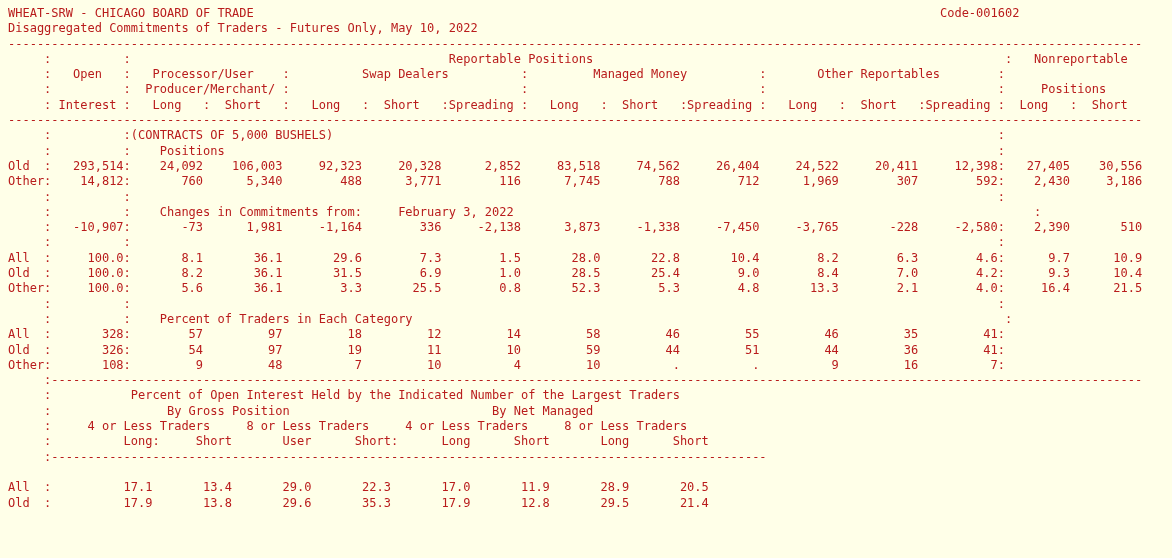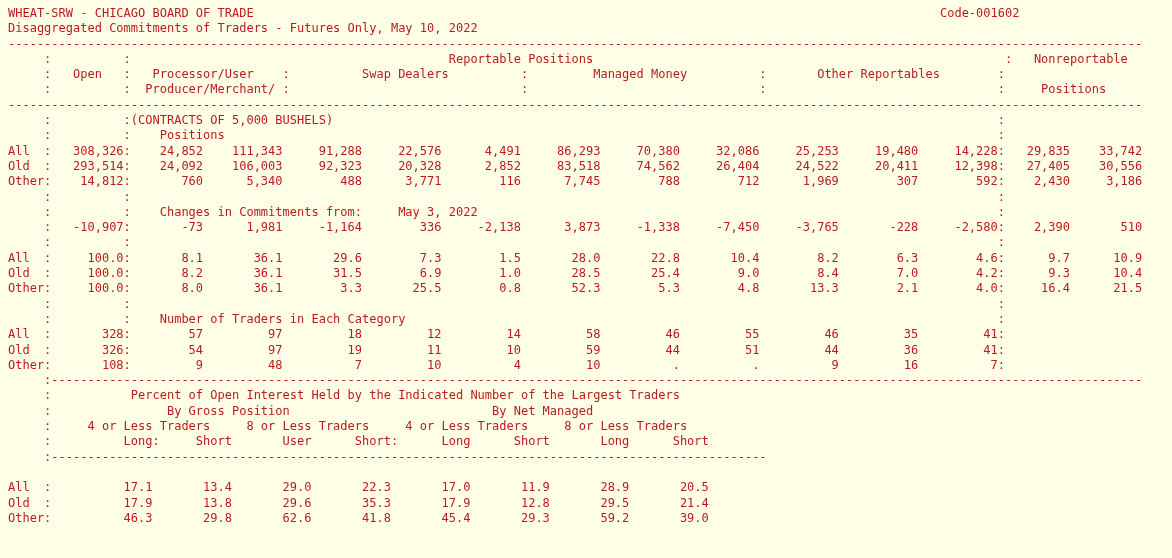--- a/index.html
+++ b/index.html
@@ -25,42 +25,41 @@
 <body>
 
 <div class="report">
   <div id="report-lines">
       <div class="ln">WHEAT-SRW - CHICAGO BOARD OF TRADE                                                                                               Code-001602</div>
       <div class="ln">Disaggregated Commitments of Traders - Futures Only, May 10, 2022</div>
       <div class="ln">-------------------------------------------------------------------------------------------------------------------------------------------------------------</div>
       <div class="ln">     :          :                                            Reportable Positions                                                         :   Nonreportable</div>
       <div class="ln">     :   Open   :   Processor/User    :          Swap Dealers          :         Managed Money          :       Other Reportables        :</div>
       <div class="ln">     :          :  Producer/Merchant/ :                                :                                :                                :     Positions</div>
+      <div class="ln">     : Interest :   Long   :  Short   :   Long   :  Short   :Spreading :   Long   :  Short   :Spreading :   Long   :  Short   :Spreading :  Long   :  Short  </div>
       <div class="ln">-------------------------------------------------------------------------------------------------------------------------------------------------------------</div>
       <div class="ln">     :          :(CONTRACTS OF 5,000 BUSHELS)                                                                                            :</div>
       <div class="ln">     :          :    Positions                                                                                                           :</div>
-      <div class="ln">All  :   308,326:    24,852    111,343     91,288     22,576      4,491     86,293     70,380     32,086     25,253     19,480     14,228:   29,835    33,742</div>
       <div class="ln">Old  :   293,514:    24,092    106,003     92,323     20,328      2,852     83,518     74,562     26,404     24,522     20,411     12,398:   27,405    30,556</div>
       <div class="ln">Other:    14,812:       760      5,340        488      3,771        116      7,745        788        712      1,969        307        592:    2,430     3,186</div>
       <div class="ln">     :          :                                                                                                                        :</div>
-      <div class="ln">     :          :    Changes in Commitments from:     May 3, 2022                                                                        :</div>
+      <div class="ln">     :          :    Changes in Commitments from:     February 3, 2022                                                                        :</div>
       <div class="ln">     :   -10,907:       -73      1,981     -1,164        336     -2,138      3,873     -1,338     -7,450     -3,765       -228     -2,580:    2,390       510</div>
       <div class="ln">     :          :                                                                                                                        :</div>
       <div class="ln">All  :     100.0:       8.1       36.1       29.6        7.3        1.5       28.0       22.8       10.4        8.2        6.3        4.6:      9.7      10.9</div>
       <div class="ln">Old  :     100.0:       8.2       36.1       31.5        6.9        1.0       28.5       25.4        9.0        8.4        7.0        4.2:      9.3      10.4</div>
-      <div class="ln">Other:     100.0:       8.0       36.1        3.3       25.5        0.8       52.3        5.3        4.8       13.3        2.1        4.0:     16.4      21.5</div>
+      <div class="ln">Other:     100.0:       5.6       36.1        3.3       25.5        0.8       52.3        5.3        4.8       13.3        2.1        4.0:     16.4      21.5</div>
       <div class="ln">     :          :                                                                                                                        :</div>
-      <div class="ln">     :          :    Number of Traders in Each Category                                                                                  :</div>
+      <div class="ln">     :          :    Percent of Traders in Each Category                                                                                  :</div>
       <div class="ln">All  :       328:        57         97         18         12         14         58         46         55         46         35         41:</div>
       <div class="ln">Old  :       326:        54         97         19         11         10         59         44         51         44         36         41:</div>
       <div class="ln">Other:       108:         9         48          7         10          4         10          .          .          9         16          7:</div>
       <div class="ln">     :-------------------------------------------------------------------------------------------------------------------------------------------------------</div>
       <div class="ln">     :           Percent of Open Interest Held by the Indicated Number of the Largest Traders</div>
       <div class="ln">     :                By Gross Position                            By Net Managed</div>
       <div class="ln">     :     4 or Less Traders     8 or Less Traders     4 or Less Traders     8 or Less Traders</div>
       <div class="ln">     :          Long:     Short       User      Short:      Long      Short       Long      Short</div>
       <div class="ln">     :---------------------------------------------------------------------------------------------------</div>
       <div class="ln"></div>
       <div class="ln">All  :          17.1       13.4       29.0       22.3       17.0       11.9       28.9       20.5</div>
       <div class="ln">Old  :          17.9       13.8       29.6       35.3       17.9       12.8       29.5       21.4</div>
-      <div class="ln">Other:          46.3       29.8       62.6       41.8       45.4       29.3       59.2       39.0</div>
     </div>
 </div>
 
 </body></html>

